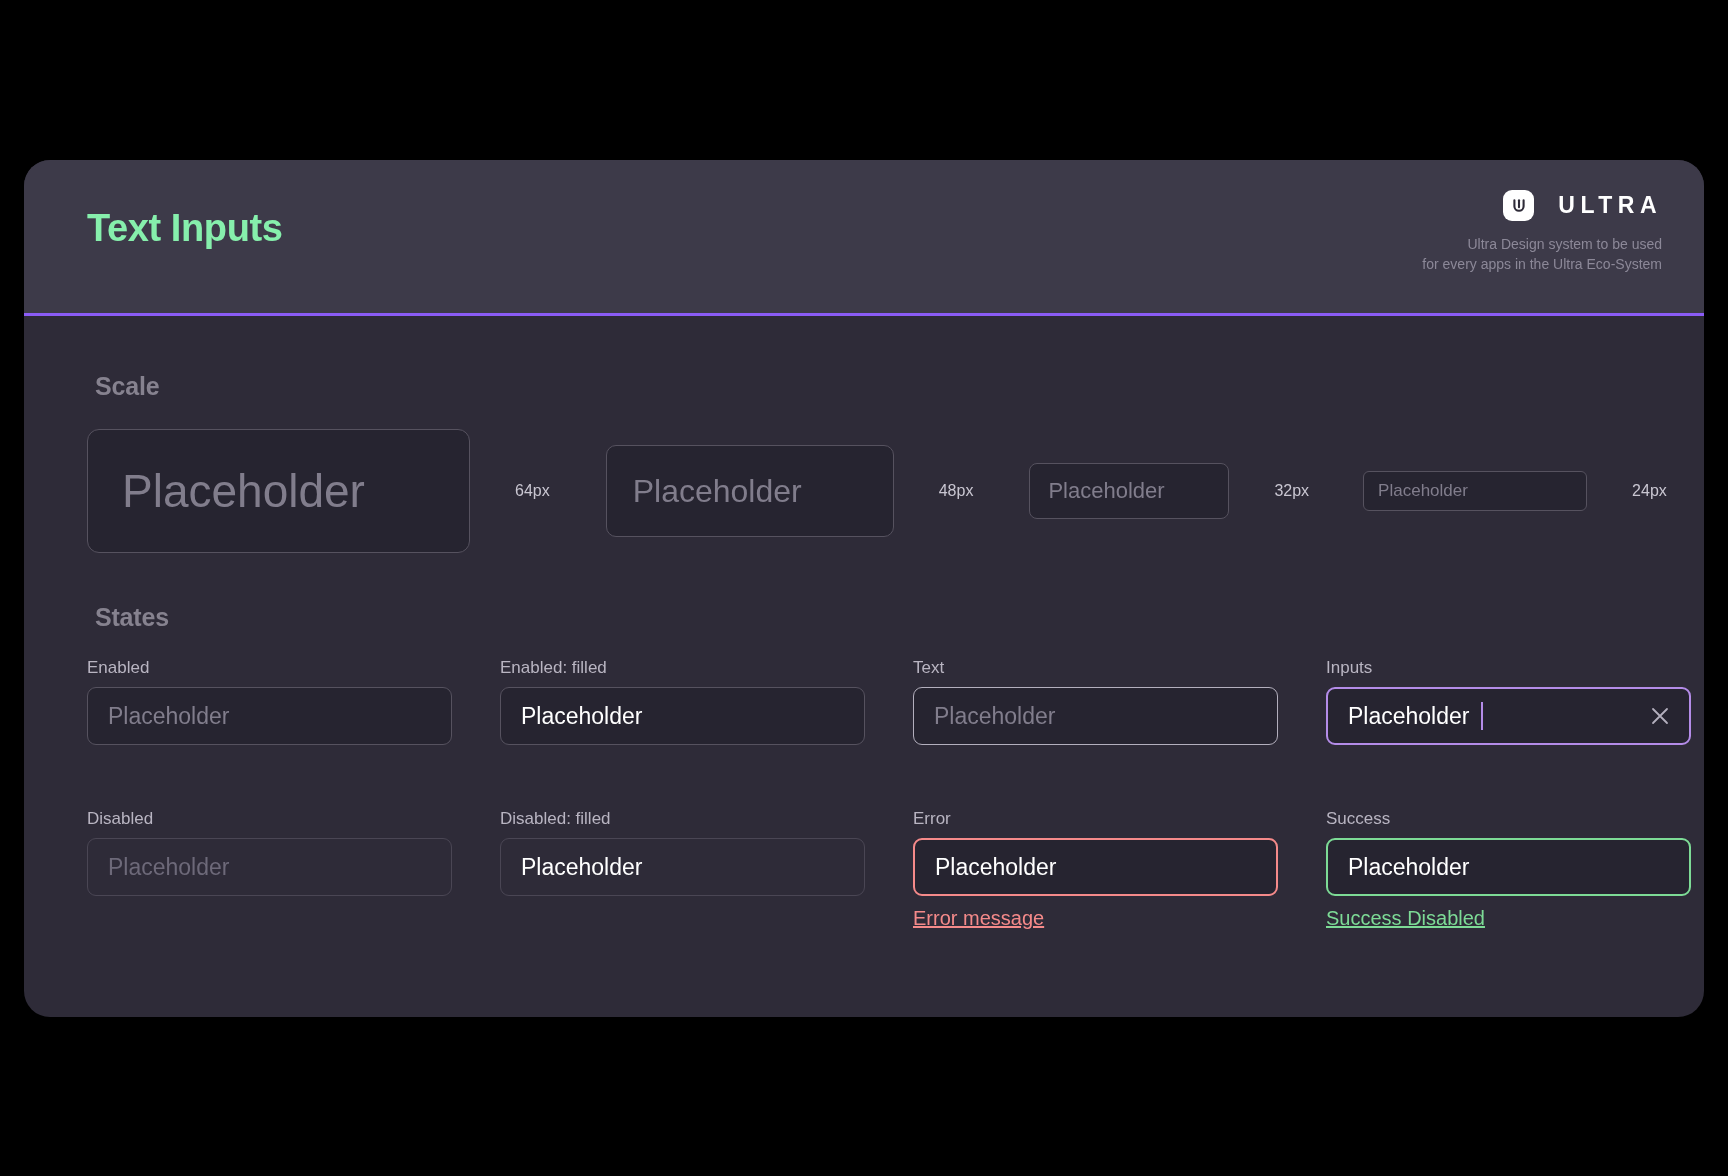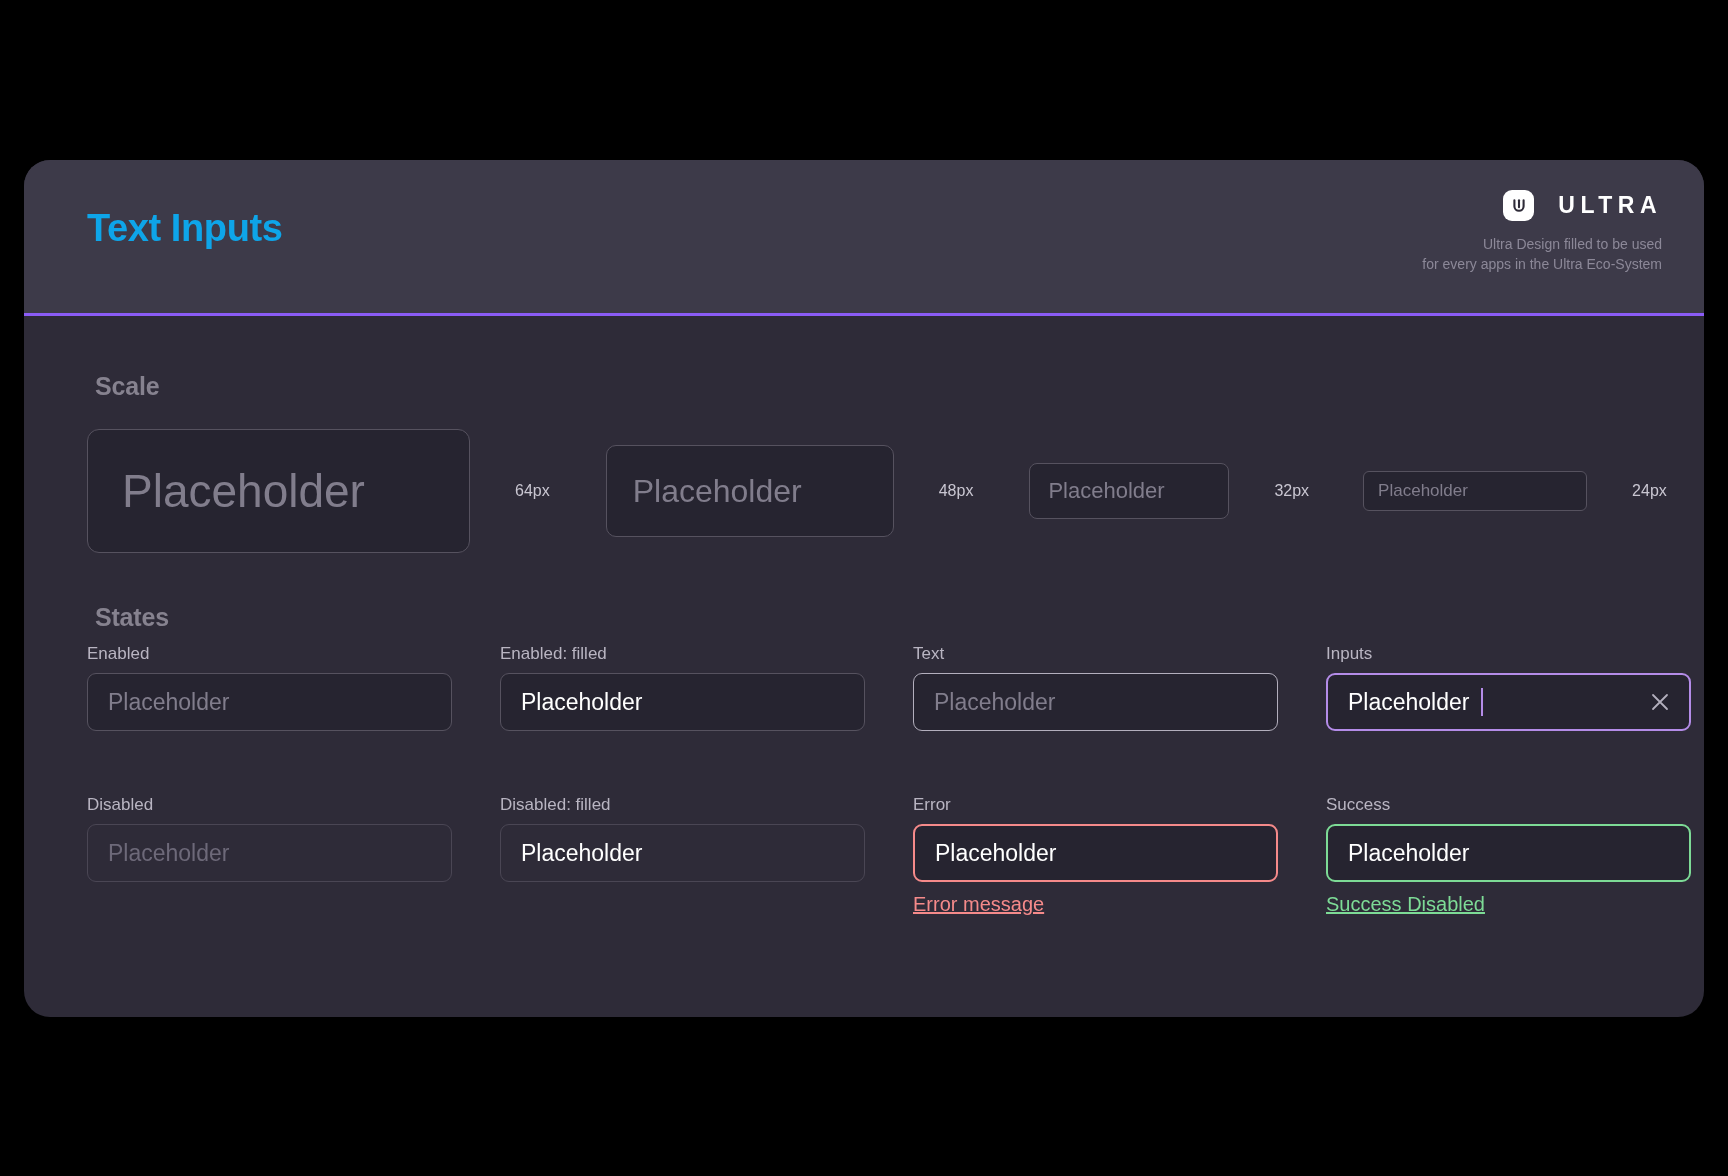--- a/index.html
+++ b/index.html
@@ -39,21 +39,21 @@
     background: #3d3a49;
     border-bottom: 3px solid #8b5cf6;
     box-sizing: border-box;
   }
   .page-title {
     position: absolute;
     left: 63px;
     top: 47px;
     font-size: 38px;
     font-weight: bold;
-    color: #0ea5e9;
+    color: #86efac;
     letter-spacing: -0.4px;
     margin: 0;
   }
   .brand {
     position: absolute;
     right: 42px;
     top: 30px;
     text-align: right;
   }
   .brand-lockup {
@@ -163,21 +163,21 @@
     border-radius: 6px;
     font-size: 17px;
   }
 
   
   .states-grid {
     display: grid;
     grid-template-columns: repeat(4, 365px);
     column-gap: 31px;
     row-gap: 10px;
-    margin-top: 12px;
+    margin-top: 26px;
     gap: 48px;
   }
   .state-cell { width: 365px; }
   .state-label {
     font-size: 17px;
     color: #b9b5c2;
     margin-bottom: 9px;
   }
   .state-field {
     box-sizing: border-box;
@@ -255,21 +255,21 @@
       <div class="brand">
         <div class="brand-lockup">
           <span class="brand-mark">
             <svg width="20" height="20" viewBox="0 0 20 20" aria-hidden="true">
               <path d="M5.4 4.2 L5.4 10.2 A4.6 4.6 0 0 0 14.6 10.2 L14.6 4.2" fill="none" stroke="#2e2b38" stroke-width="2.1" stroke-linecap="round"></path>
               <path d="M10 4.2 L10 11.2" fill="none" stroke="#2e2b38" stroke-width="2.1" stroke-linecap="round"></path>
             </svg>
           </span>
           <span class="brand-name">ULTRA</span>
         </div>
-        <div class="brand-tagline">Ultra Design filled to be used
+        <div class="brand-tagline">Ultra Design system to be used
 for every apps in the Ultra Eco-System</div>
       </div>
     </div>
 
     <div class="card-body">
 
       <h2 class="section-title scale-title">Scale</h2>
 
       <div class="scale-row">
         <div class="scale-item">

